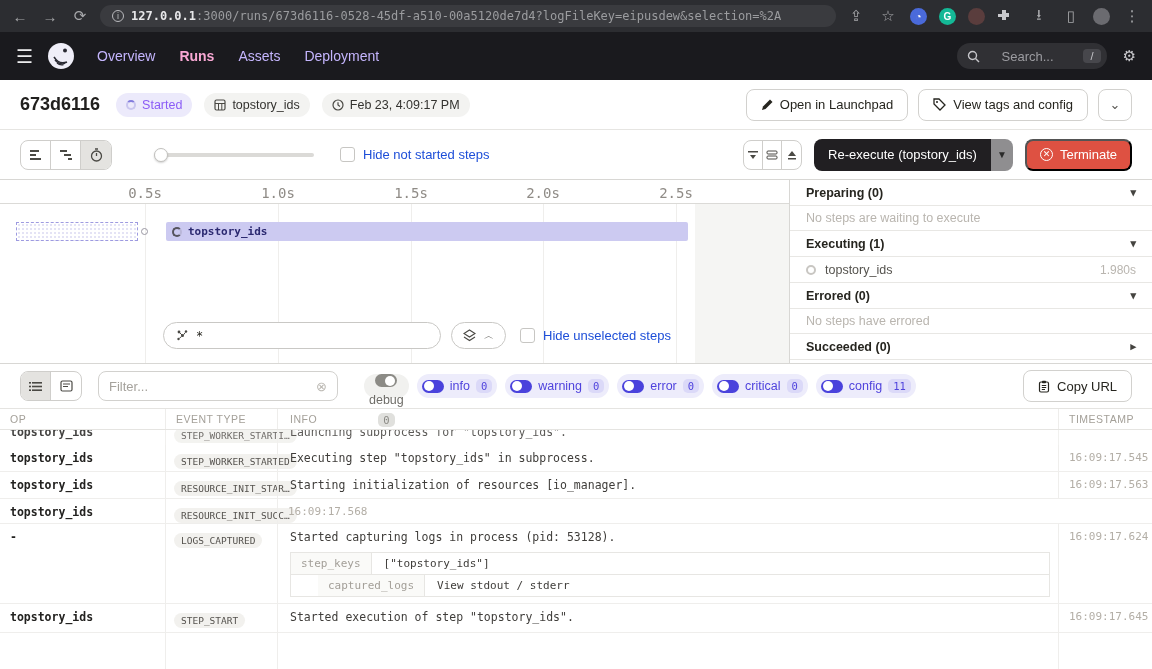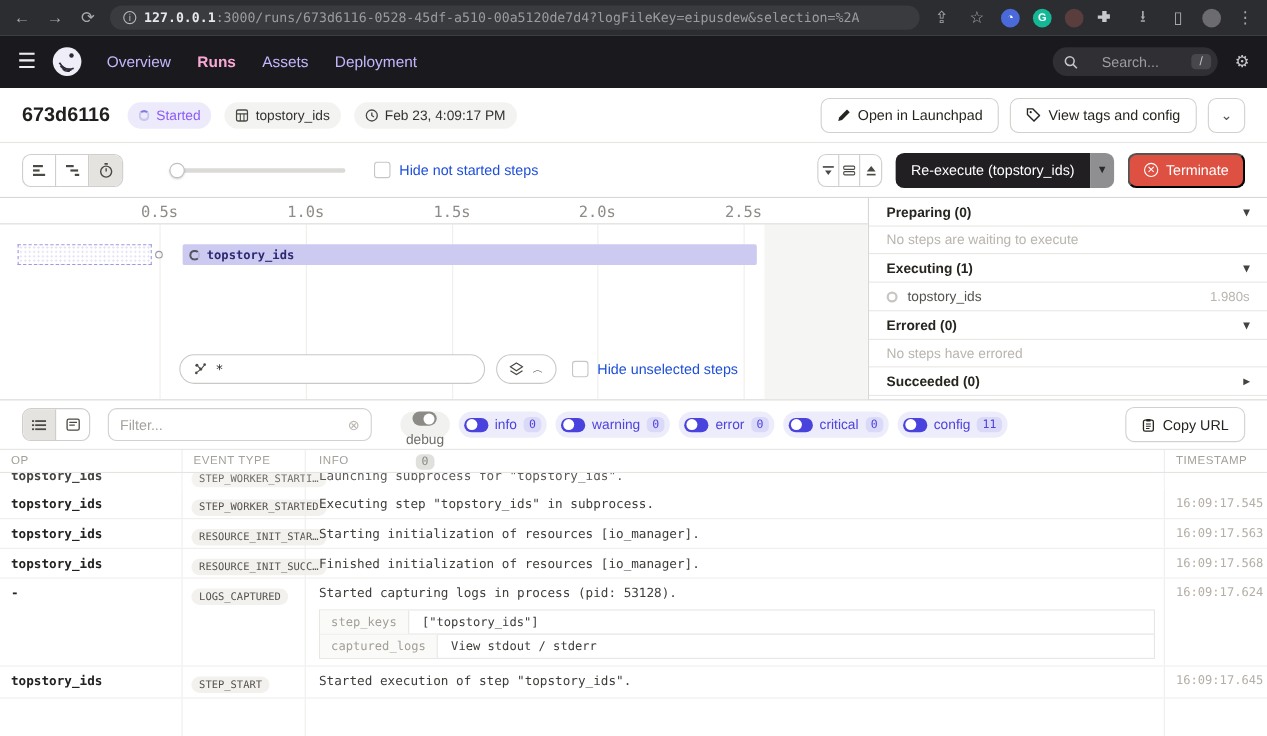--- a/index.html
+++ b/index.html
@@ -141,21 +141,21 @@
   .cell-op { padding-left:10px; font-size:11.5px; font-weight:bold; color:#232220; }
   .cell-type { border-left:1px solid #efeeec; padding-left:8px; padding-right:4px; }
   .cell-info { border-left:1px solid #efeeec; padding-left:12px; font-size:11.5px; color:#3f3d3a; padding-bottom:6px; }
   .cell-ts { border-left:1px solid #efeeec; padding-left:10px; font-size:11px; color:#b3aea6; }
   .etag { display:inline-block; background:#f2f1ee; border-radius:8px; padding:2px 7px;
     font-size:9.5px; color:#55524e; font-family:"DejaVu Sans Mono", monospace; white-space:nowrap; }
   .clipwrap { height:15px; overflow:hidden; }
   .clipwrap .lrow { margin-top:-11px; border-bottom:1px solid #efeeec; opacity:.85; }
   .meta { margin-top:8px; }
   .meta-row { display:flex; width:760px; border:1px solid #e7e6e3; background:#fff; }
-  .meta-row + .meta-row { margin-top:-1px; }
+  .meta-row + .meta-row { margin-top:-1px;padding-left:27px; }
   .meta-key { background:#fafaf8; color:#a39f98; font-size:11px; padding:4px 10px;
     font-family:"DejaVu Sans Mono", monospace; border-right:1px solid #e7e6e3; }
   .meta-val { color:#3f3d3a; font-size:11px; padding:4px 12px; font-family:"DejaVu Sans Mono", monospace; }
   .filler { flex:1; display:grid; grid-template-columns:165px 112px 781px 94px; }
   .filler > div { border-left:1px solid #efeeec; }
   .filler > div:first-child { border-left:none; }
   .log-area { position:relative; display:flex; flex-direction:column; height:301px; }
   svg { display:block; }
 </style>
 </head>
@@ -490,21 +490,20 @@
   <div class="lrow">
     <div class="cell-op mono">topstory_ids</div>
     <div class="cell-type"><span class="etag">RESOURCE_INIT_STAR…</span></div>
     <div class="cell-info mono">Starting initialization of resources [io_manager].</div>
     <div class="cell-ts mono">16:09:17.563</div>
   </div>
 
   <div class="lrow">
     <div class="cell-op mono">topstory_ids</div>
     <div class="cell-type"><span class="etag">RESOURCE_INIT_SUCC…</span></div>
-    <div class="cell-info mono">Finished initialization of resources [io_manager].</div>
     <div class="cell-ts mono">16:09:17.568</div>
   </div>
 
   <div class="lrow" style="min-height:73px">
     <div class="cell-op mono">-</div>
     <div class="cell-type"><span class="etag">LOGS_CAPTURED</span></div>
     <div class="cell-info mono">
       <span>Started capturing logs in process (pid: 53128).</span>
       <div class="meta">
         <div class="meta-row">

